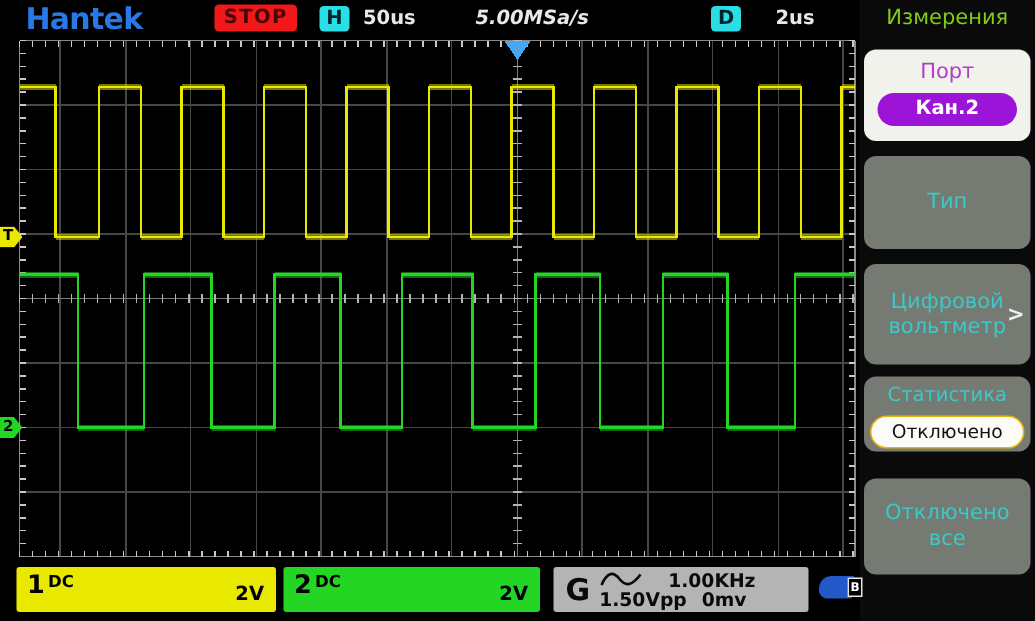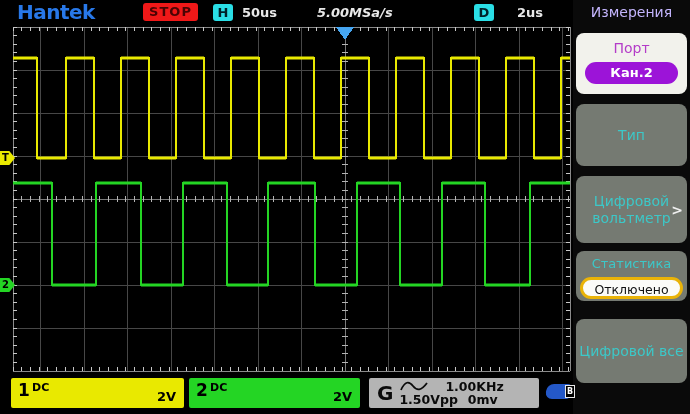--- a/index.html
+++ b/index.html
@@ -21,40 +21,40 @@
   .scope { position:absolute; left:0; top:25px; width:573px; height:350px; background:#000; }
   .scope svg { position:absolute; left:0; top:0; }
   .tag { position:absolute; left:0; width:15px; height:14px; color:#000; font-size:10px; font-weight:bold;
          line-height:14px; padding-left:2px;
          clip-path:polygon(0 0, 62% 0, 100% 50%, 62% 100%, 0 100%); }
   .tag-t  { background:#e9e900; }
   .tag-c2 { background:#24d524; }
 
   
   .sidebar { position:absolute; left:573px; top:0; width:117px; height:414px; background:#0a0a0a; }
-  .sb-title { position:absolute; top:4px; left:0; width:100%; text-align:center; color:#c4b5fd;
+  .sb-title { position:absolute; top:4px; left:0; width:100%; text-align:center; color:#84cc16;
           font-size:14px; }
   .sb-card { position:absolute; left:3px; width:111px; border-radius:8px; background:#757a72;
           color:#3cc8c8; text-align:center; }
   .sb-card.white { background:#f2f2ec; }
   .card-port  { top:33px;  height:61px; }
   .card-type  { top:104px; height:62px; }
   .card-dvm   { top:176px; height:67px; }
   .card-stat  { top:251px; height:50px; }
   .card-clear { top:319px; height:64px; }
   .port-label { margin-top:7px; color:#b43cc8; font-size:14px; }
   .port-pill  { margin:6px 9px 0 9px; height:22px; border-radius:11px; background:#9c14d8; color:#fff;
           font-size:13px; font-weight:600; line-height:22px; }
   .center-label { position:absolute; left:0; top:50%; transform:translateY(-50%); width:100%;
           font-size:14px; line-height:17px; }
   .dvm-arrow { position:absolute; right:4px; top:50%; transform:translateY(-50%); color:#f0f0f0;
           font-size:14px; font-weight:bold; }
   .stat-label { margin-top:5px; font-size:13px; }
   .stat-pill { margin:6px 4px 0 4px; height:22px; border-radius:11px; background:#fbfbf8;
-          border:3px solid #eab308; color:#111; font-size:12.5px; line-height:20px; }
+          border:1px solid #eab308; color:#111; font-size:12.5px; line-height:20px; }
   .sb-page { position:absolute; top:390px; left:0; width:100%; text-align:center; color:#3cc8c8;
           font-size:13px; font-weight:bold; }
 
   
   .bottombar { position:absolute; left:0; top:375px; width:573px; height:39px; background:#000; }
   .ch-box { position:absolute; top:3px; height:30px; border-radius:2px; color:#000; }
   .ch1-box { left:11px; width:173px; background:#e9e900; }
   .ch2-box { left:189px; width:171px; background:#24d524; }
   .ch-num { position:absolute; left:7px; top:2px; font-size:17px; font-weight:bold; }
   .ch-coupling { position:absolute; left:21px; top:3px; font-size:11px; font-weight:bold; }
@@ -490,21 +490,21 @@
       </div>
       <div class="dvm-arrow">&gt;</div>
     </div>
 
     <div class="sb-card card-stat">
       <div class="stat-label">Статистика</div>
       <div class="stat-pill">Отключено</div>
     </div>
 
     <div class="sb-card card-clear">
-      <div class="center-label">Цифровой все</div>
+      <div class="center-label">Отключено все</div>
     </div>
 
   </div>
 
   <div class="bottombar">
     <div class="ch-box ch1-box">
       <span class="ch-num">1</span>
       <span class="ch-coupling">DC</span>
       <span class="ch-scale">2V</span>
     </div>

